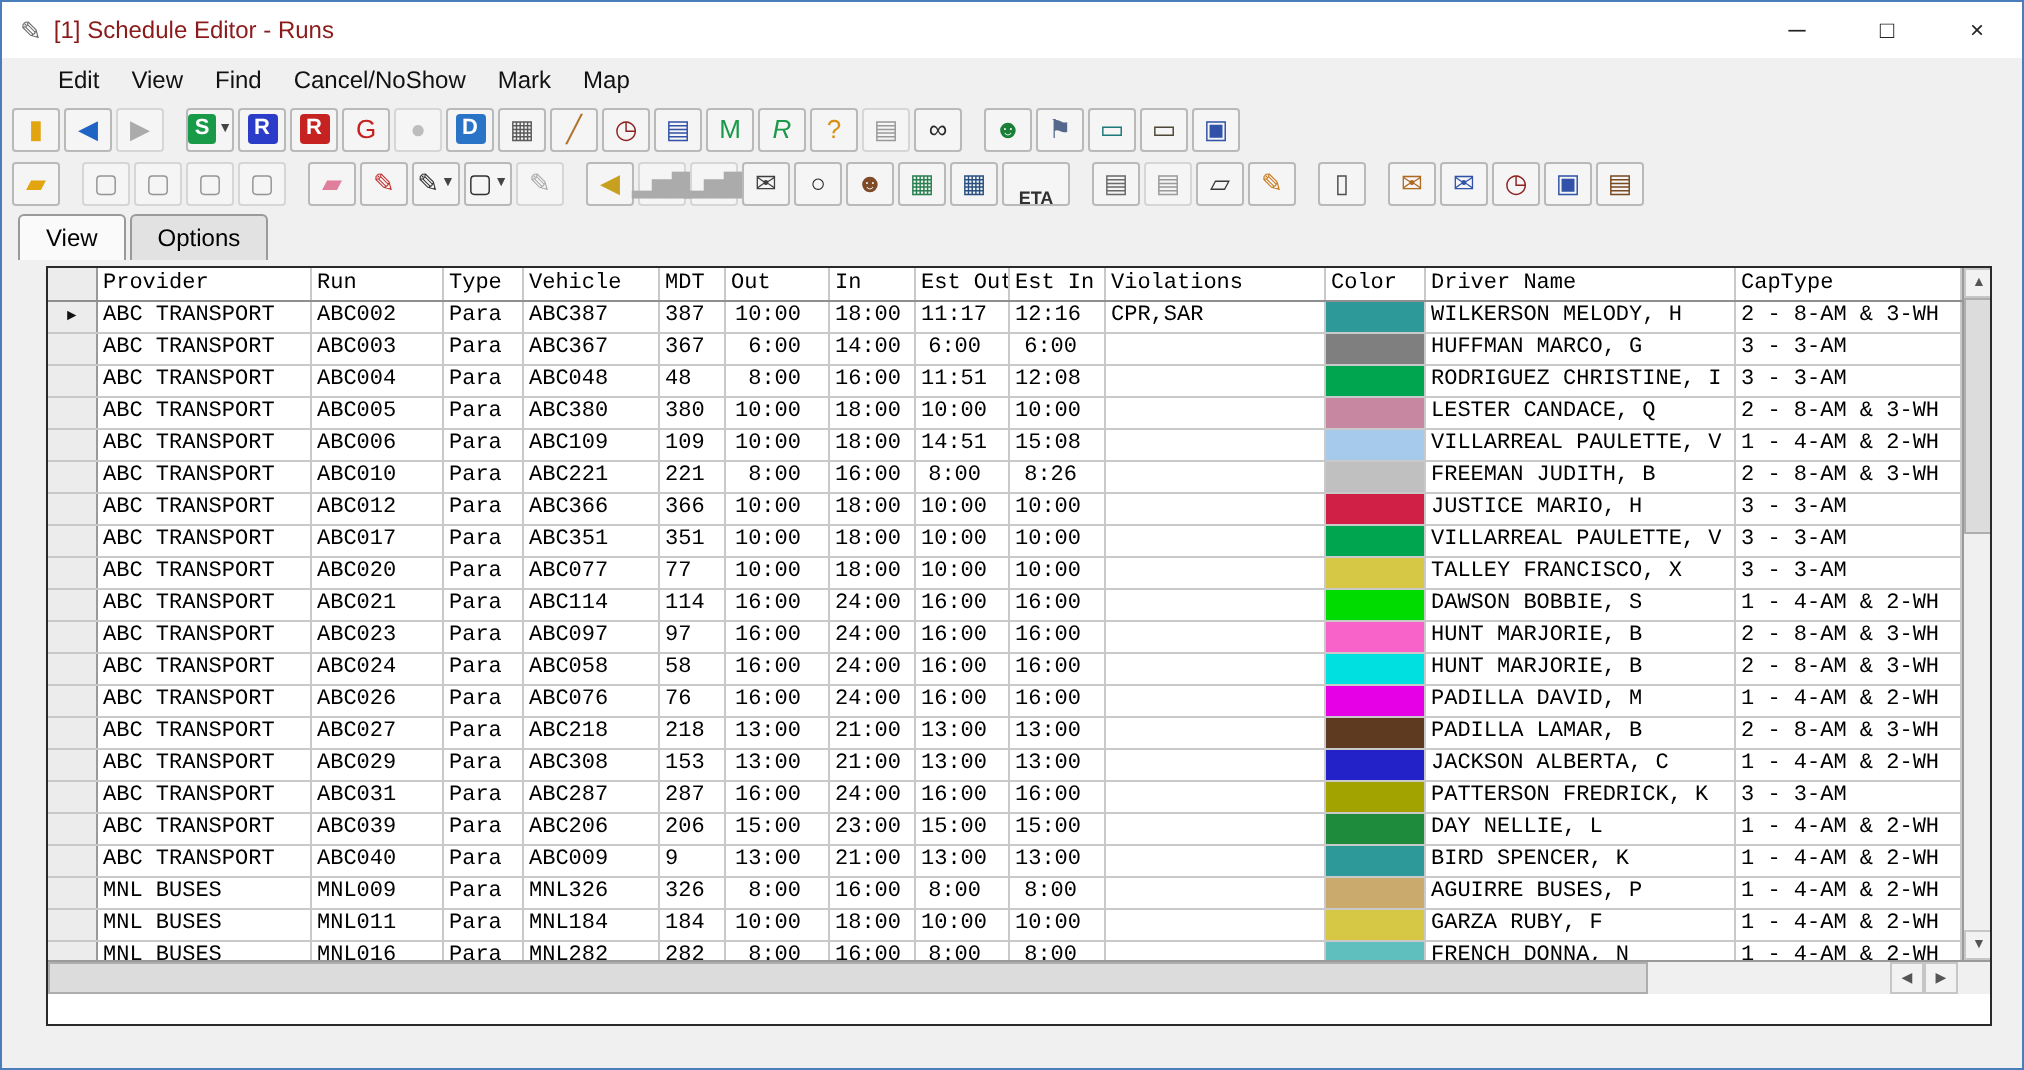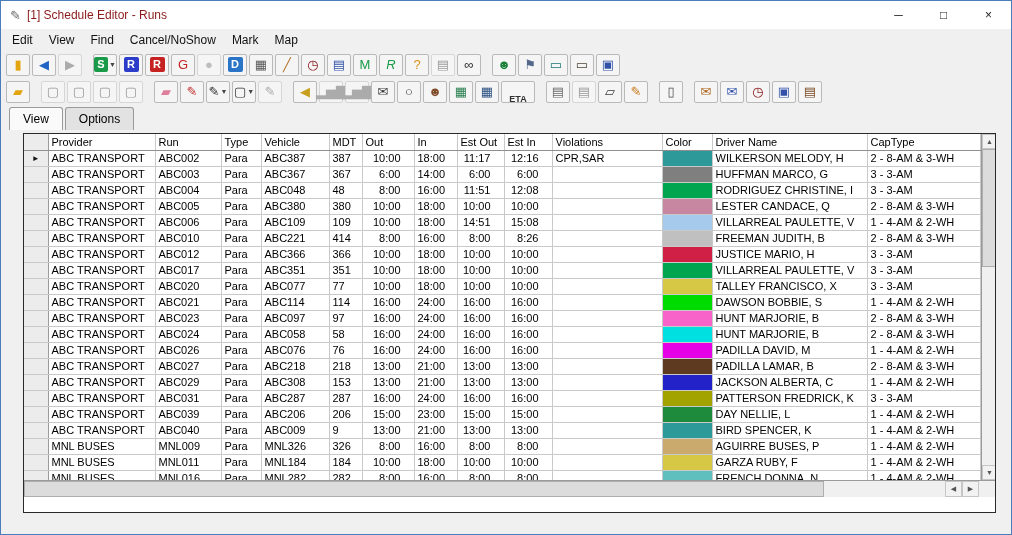--- a/index.html
+++ b/index.html
@@ -10,21 +10,21 @@
     font-family:"Liberation Sans", sans-serif; position:relative; overflow:hidden;
   }
   
   .titlebar { height:28px; flex:0 0 auto; background:#ffffff; display:flex; align-items:center; }
   .title-icon { margin:0 6px 0 9px; font-size:13px; color:#6a6a6a; }
   .title-text { font-size:12px; color:#8b1a1a; }
   .tb-spacer { flex:1; }
   .caption-btn { width:45px; height:28px; display:flex; align-items:center; justify-content:center;
     font-size:12px; color:#222; }
   
-  .menubar { height:22px; flex:0 0 auto; display:flex; align-items:center; padding-left:3px; }
+  .menubar { height:22px; flex:0 0 auto; display:flex; align-items:center; padding-left:20px; }
   .menu-item { font-size:12px; color:#111; padding:2px 8px; }
   
   .toolbar { height:27px; flex:0 0 auto; display:flex; align-items:center; padding-left:5px; gap:2px; }
   .tb-btn { width:24px; height:22px; border:1px solid #b9b9b9; background:#f5f5f5; border-radius:2px;
     display:flex; align-items:center; justify-content:center; font-size:13px; line-height:1; }
   .tb-btn.dis { border-color:#d6d6d6; }
   .tb-btn.wide { width:34px; font-size:9px; font-weight:bold; }
   .tb-glyph { line-height:1; }
   .tb-glyph.badge { display:inline-block; width:15px; height:15px; line-height:15px; text-align:center;
     font-size:11px; font-weight:bold; border-radius:2px; }
@@ -34,21 +34,21 @@
   .tabbar { height:25px; flex:0 0 auto; display:flex; align-items:flex-end; padding-left:8px; }
   .tab { font-size:12px; padding:4px 13px 4px; border:1px solid #9a9a9a; border-bottom:none;
     border-radius:3px 3px 0 0; background:#e2e2e2; margin-right:2px; }
   .tab.active { background:#fafafa; position:relative; z-index:2; }
   
   .grid-wrap { margin:3px 13px 0 22px; width:973px; height:380px; border:1px solid #2a2a2a;
     background:#ffffff; overflow:hidden; display:flex; flex-direction:column; }
   .banner { height:15px; flex:0 0 auto; display:flex; align-items:center; justify-content:center;
     font-size:11px; letter-spacing:0.2px; }
   .grid-body { height:346px; flex:0 0 auto; display:flex; overflow:hidden; }
-  table { border-collapse:collapse; table-layout:fixed; width:956px; font-size:11px; color:#000; }
+  table { border-collapse:collapse; table-layout:fixed; width:956px; font-size:11px; color:#000;font-family:Liberation Mono, monospace; }
   th, td { height:15px; overflow:hidden; white-space:nowrap; padding:0 1px 0 3px;
     border-right:1px solid #c9c9c9; border-bottom:1px solid #c9c9c9; font-weight:normal; text-align:left; }
   thead th { height:16px; border-bottom:1px solid #8f8f8f; background:#ffffff; }
   th.sel, td.sel { background:#ececec; border-right:1px solid #9a9a9a; padding:0; text-align:center;
     font-size:8px; color:#111; }
   td.t { text-align:right; padding-right:13px; }
   td.color-cell { padding:0; }
   .swatch { width:100%; height:15px; }
   
   .vscroll { width:17px; flex:0 0 auto; background:#f0f0f0; border-left:1px solid #9a9a9a;
@@ -401,21 +401,21 @@
               </td>
               <td>VILLARREAL PAULETTE, V</td>
               <td>1 - 4-AM &amp; 2-WH</td>
             </tr>
             <tr>
               <td class="sel"></td>
               <td>ABC TRANSPORT</td>
               <td>ABC010</td>
               <td>Para</td>
               <td>ABC221</td>
-              <td>414</td>
+              <td>221</td>
               <td class="t">8:00</td>
               <td class="t">16:00</td>
               <td class="t">8:00</td>
               <td class="t">8:26</td>
               <td></td>
               <td class="color-cell">
                 <div class="swatch" style="background: rgb(192, 192, 192);"></div>
               </td>
               <td>FREEMAN JUDITH, B</td>
               <td>2 - 8-AM &amp; 3-WH</td>

